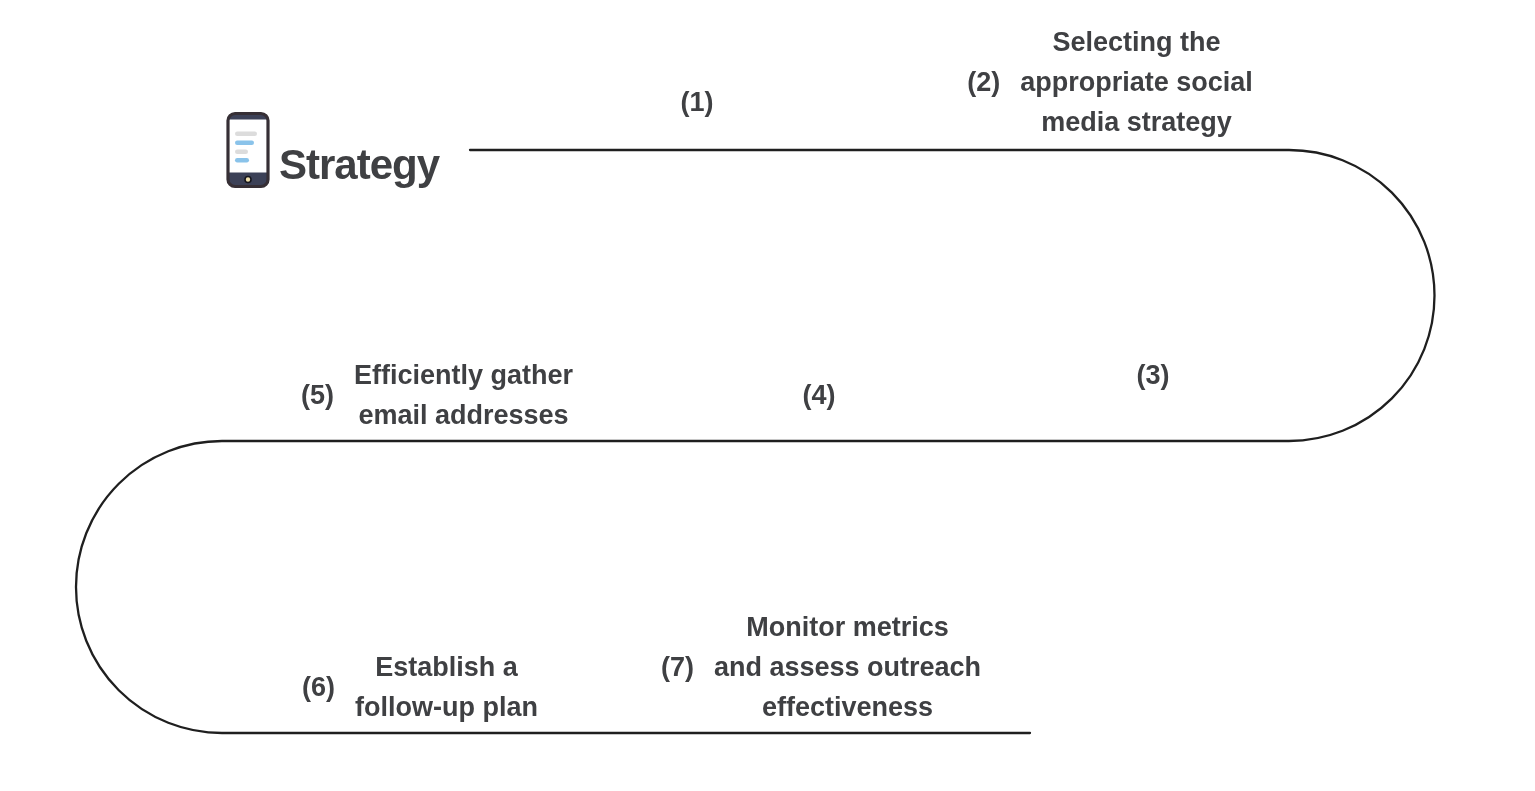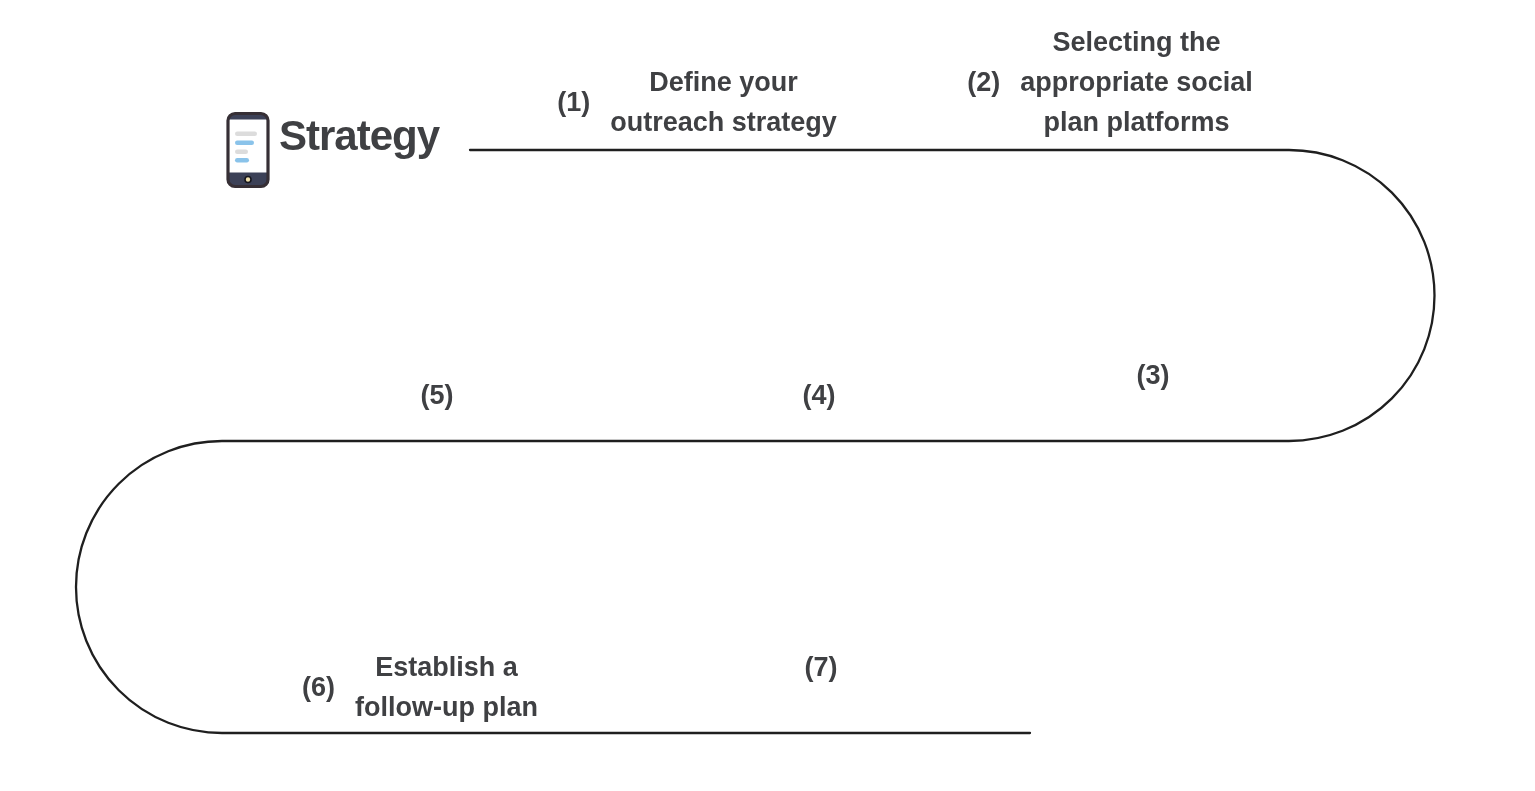--- a/index.html
+++ b/index.html
@@ -21,21 +21,21 @@
     top: 0;
     width: 1535px;
     height: 791px;
   }
   .header {
     position: absolute;
     left: 226px;
     top: 150px;
     transform: translateY(-50%);
     display: flex;
-    align-items: flex-start;
+    align-items: flex-end;
     gap: 9px;
   }
   .title {
     font-size: 42px;
     font-weight: bold;
     color: #3f4043;
     letter-spacing: -1px;
     white-space: nowrap;
   }
   .step {
@@ -87,46 +87,49 @@
         <rect x="9" y="46.5" width="14" height="4.5" rx="2.2" fill="#8ac3ea"></rect>
         <circle cx="22" cy="68" r="3" fill="#efe0ac" stroke="#16161d" stroke-width="1.6"></circle>
         <rect x="2" y="2" width="40" height="73" rx="7" fill="none" stroke="#362f35" stroke-width="3.2"></rect>
       </svg>
     </span>
     <span class="title">Strategy</span>
   </div>
 
   <div class="step" style="left:697px; top:102px;">
     <span class="step-number">(1)</span>
-    <span class="step-label">Define your
-outreach strategy</span>
   </div>
 
   <div class="step" style="left:1110px; top:82px;">
     <span class="step-number">(2)</span>
     <span class="step-label">Selecting the
 appropriate social
-plan platforms</span>
+media strategy</span>
   </div>
 
   <div class="step" style="left:1153px; top:375px;">
     <span class="step-number">(3)</span>
   </div>
 
   <div class="step" style="left:819px; top:395px;">
     <span class="step-number">(4)</span>
   </div>
 
   <div class="step" style="left:437px; top:395px;">
     <span class="step-number">(5)</span>
+    <span class="step-label">Efficiently gather
+email addresses</span>
   </div>
 
   <div class="step" style="left:420px; top:687px;">
     <span class="step-number">(6)</span>
     <span class="step-label">Establish a
 follow-up plan</span>
   </div>
 
   <div class="step" style="left:821px; top:667px;">
     <span class="step-number">(7)</span>
+    <span class="step-label">Monitor metrics
+and assess outreach
+effectiveness</span>
   </div>
 
 </div>
 
 </body></html>

